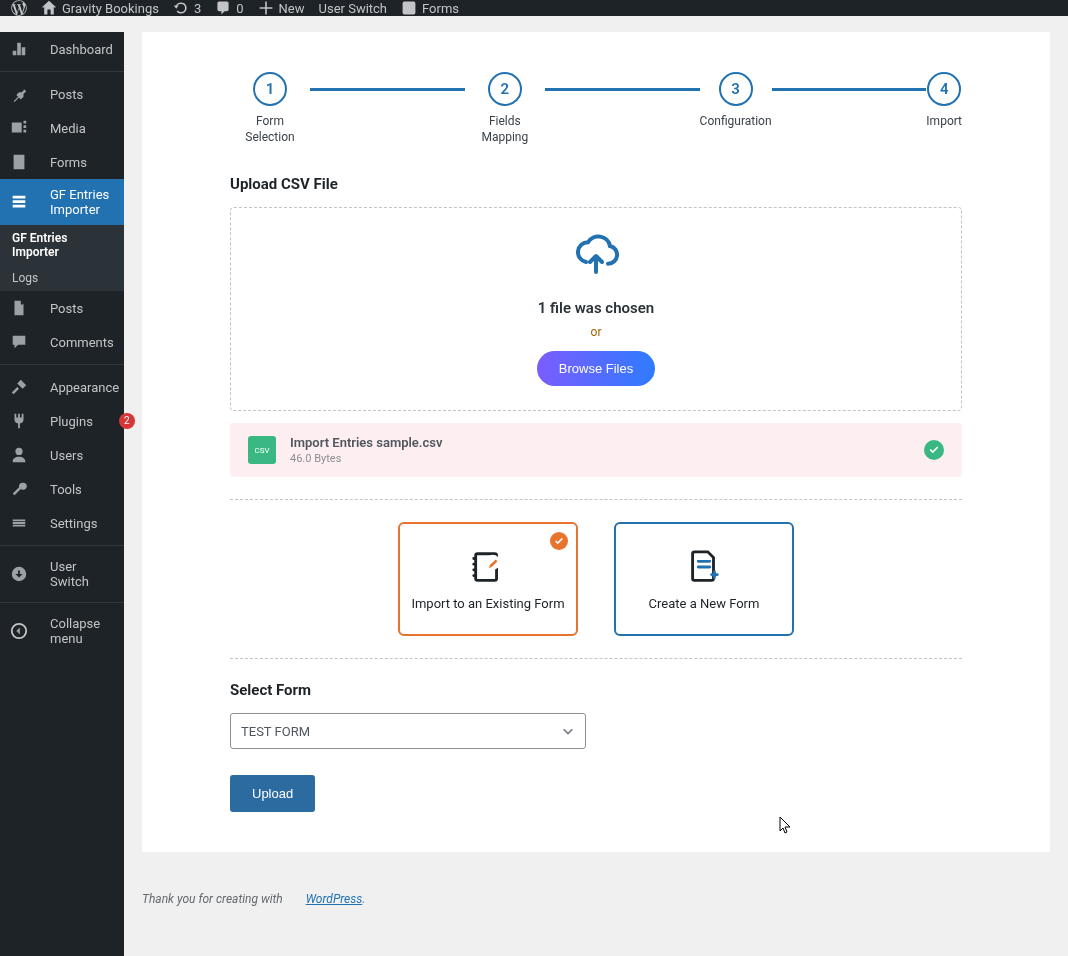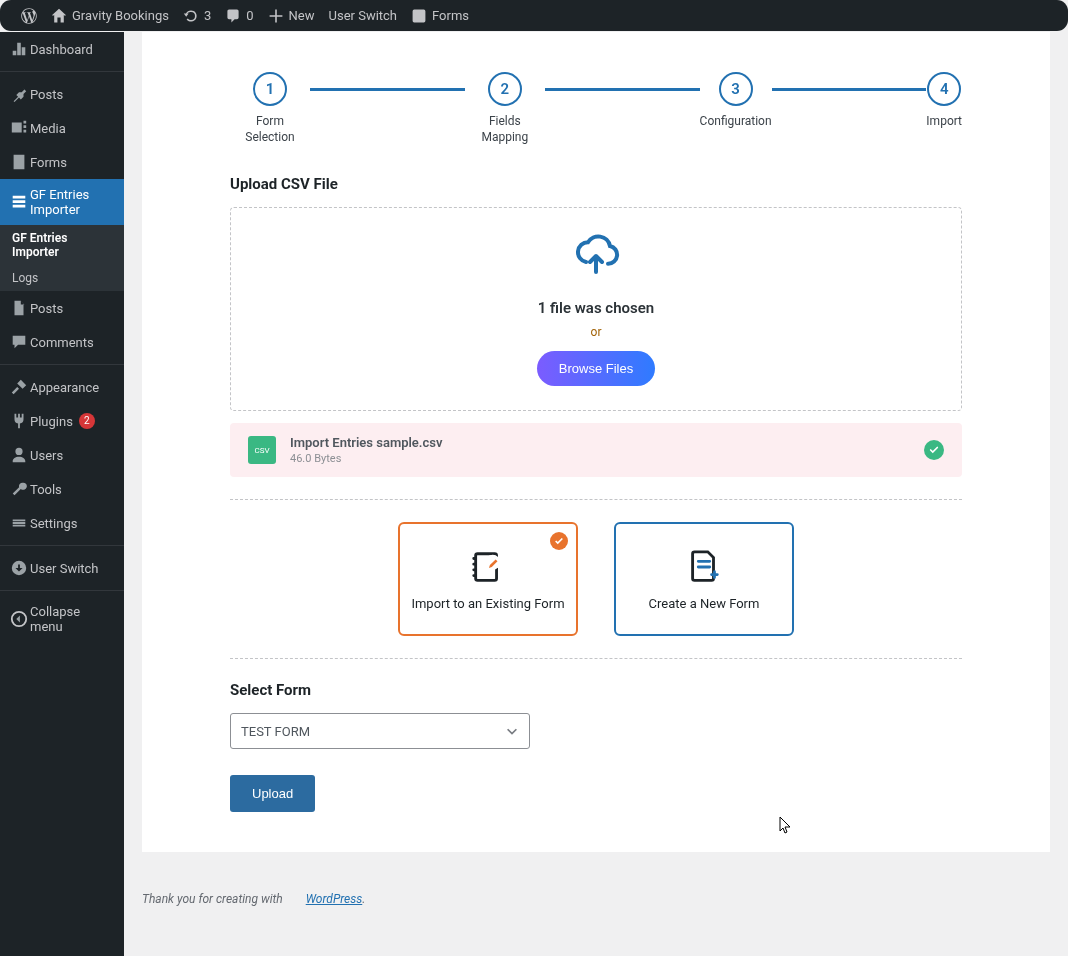--- a/index.html
+++ b/index.html
@@ -9,28 +9,27 @@
     font-size: 13px;
     color: #1d2327;
     width: 1068px;
     height: 956px;
     overflow: hidden;
     position: relative;
   }
 
   
   .admin-bar {
-    height: 31px;
+    height: 16px;
     background: #1d2327;
     color: #c3c4c7;
     display: flex;
     align-items: center;
-    padding: 0 14px;
+    padding: 0 4px;
     font-size: 13px;
-    border-radius: 11px;
   }
   .admin-bar .ab-item {
     display: flex;
     align-items: center;
     padding: 0 7px;
     height: 32px;
     color: #c3c4c7;
     cursor: pointer;
     gap: 5px;
   }
@@ -43,21 +42,21 @@
     left: 0;
     width: 124px;
     background: #1d2327;
     height: calc(100% - 32px);
     color: #c3c4c7;
     font-size: 13px;
   }
   .menu-item {
     display: flex;
     align-items: center;
-    gap: 2px;
+    gap: 22px;
     padding: 8px 8px 8px 10px;
     cursor: pointer;
     color: #c3c4c7;
     min-height: 34px;
   }
   .menu-item svg { width: 18px; height: 18px; fill: rgba(240,246,252,.6); flex-shrink: 0; }
   .menu-item.current {
     background: #2271b1;
     color: #fff;
     position: relative;
@@ -270,21 +269,21 @@
     border-radius: 50%;
     background: #e8732d;
     display: flex;
     align-items: center;
     justify-content: center;
   }
   .action-badge svg { width: 10px; height: 10px; fill: #fff; }
 
   
   .select-wrap {
-    width: 300px;
+    width: 356px;
     border: 1px solid #8c8f94;
     background: #fff;
     border-radius: 3px;
     display: flex;
     align-items: center;
     padding: 0 10px;
     height: 36px;
   }
   .select-wrap span { font-size: 13px; color: #50575e; }
   .select-wrap svg { margin-left: auto; width: 14px; height: 14px; fill: #787c82; }

